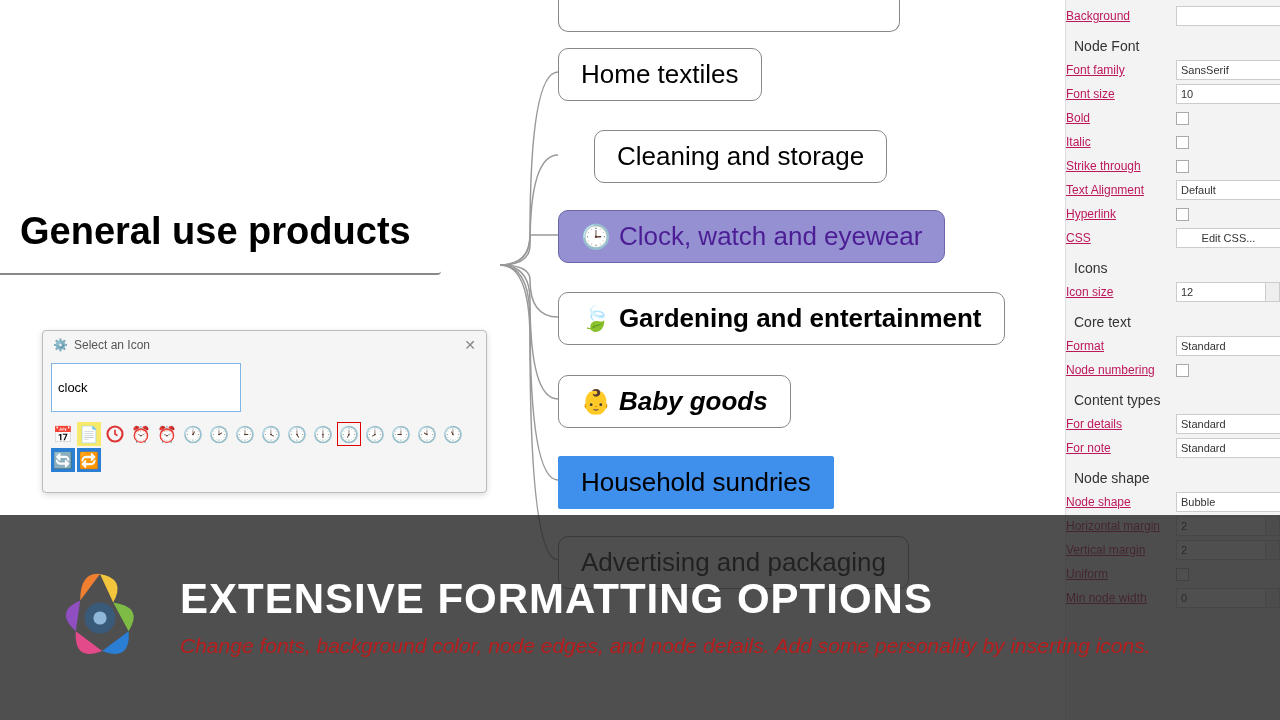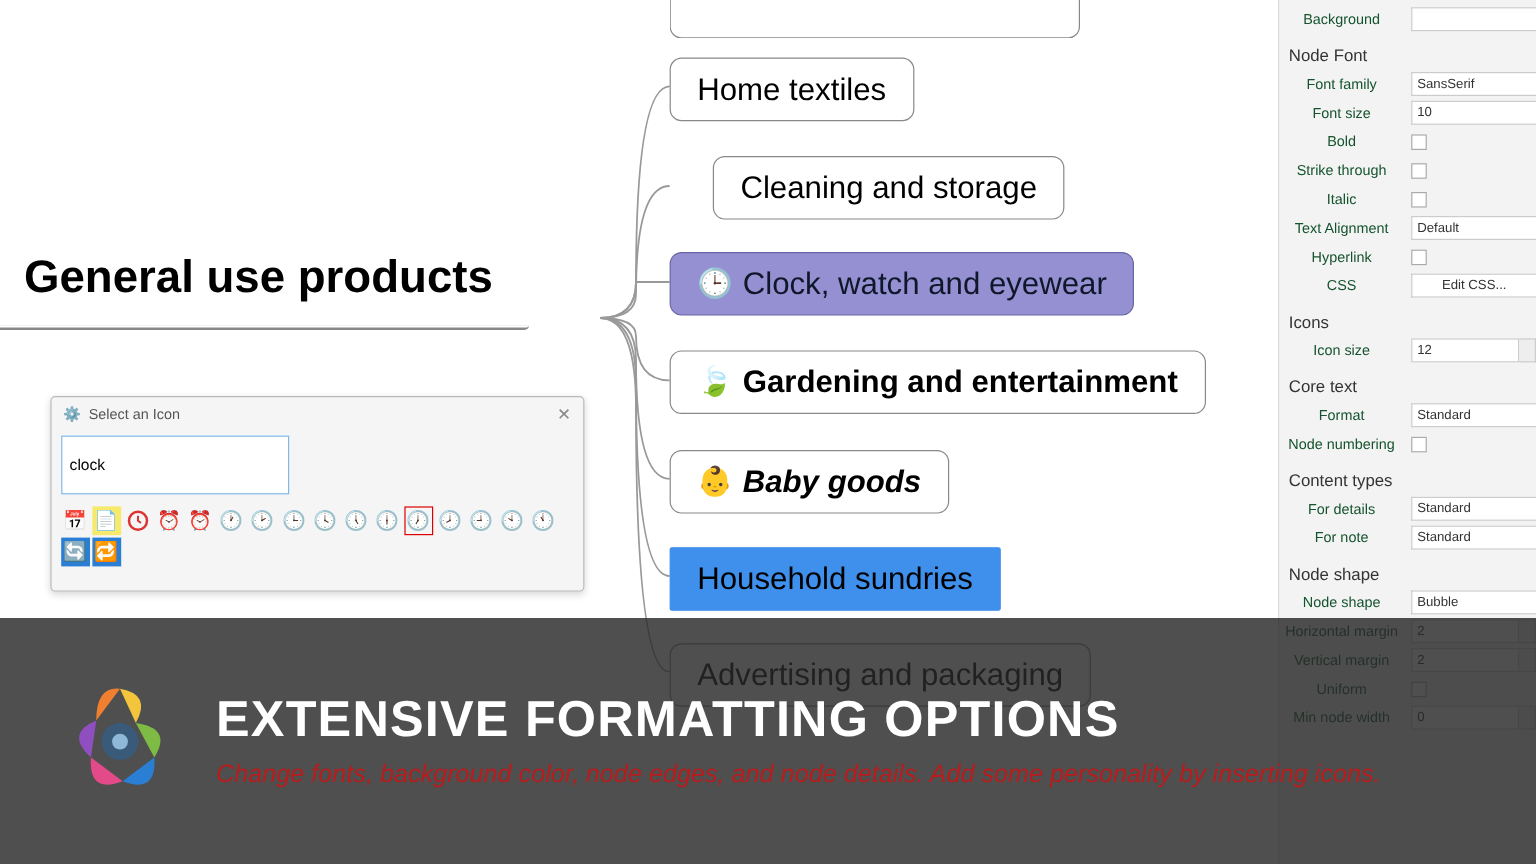--- a/index.html
+++ b/index.html
@@ -11,36 +11,36 @@
 .root-node:after { content: ""; position: absolute; left: -40px; right: -30px; bottom: -22px; height: 2px; border-bottom: 2px solid #888; border-radius: 0 0 20px 20px; }
 
 .node { position: absolute; border: 1.5px solid #888; border-radius: 10px; padding: 10px 22px; background: #fff; display: flex; align-items: center; gap: 8px; }
 .node.cut { top: -10px; padding-top: 0; border-top: none; border-radius: 0 0 10px 10px; }
 .node.purple { background: #9490d1; border-color: #6a66a8; }
 .node.blue { background: #3f8fec; border-color: #3f8fec; border-radius: 2px; }
 .node .label { font-size: 26px; }
 .node.big .label { font-size: 26px; }
 .node.garden .label { font-weight: 800; font-family: Arial Black, Arial, sans-serif; }
 .node.baby .label { font-style: italic; font-weight: bold; }
-.node.clock .label { color: #0f172a; }
+.node.clock .label { color: #4c1d95; }
 
 .icon-emoji { font-size: 24px; }
 
 .icon-dialog { position: absolute; left: 42px; top: 330px; width: 445px; border: 1px solid #bbb; border-radius: 4px; background: #f5f5f5; box-shadow: 0 2px 6px rgba(0,0,0,0.15); }
 .icon-dialog .titlebar { display: flex; align-items: center; padding: 6px 10px; font-size: 12px; color: #555; }
 .icon-dialog .titlebar .close { margin-left: auto; color: #888; cursor: pointer; font-size: 14px; }
 .icon-dialog .search { margin: 4px 8px; padding: 16px 6px; border: 1px solid #7fb8e8; background: #fff; font-size: 13px; }
 .icon-dialog .icon-grid { display: flex; flex-wrap: wrap; gap: 2px; padding: 6px 8px 20px 8px; }
 .small-icon { width: 24px; height: 24px; border: 1px solid transparent; display: flex; align-items: center; justify-content: center; }
 .small-icon.sel { border: 1.5px solid #d00; }
 .clock-svg { width: 20px; height: 20px; }
 
 .panel { position: absolute; right: 0; top: 0; width: 215px; height: 720px; background: #f3f3f3; border-left: 1px solid #ddd; font-size: 12px; color: #333; padding-top: 4px; }
 .panel .row { display: flex; align-items: center; height: 24px; }
-.panel .row .plabel { width: 110px; text-align: center; padding-right: 6px; color: #14532d; }
+.panel .row .plabel { width: 110px; text-align: left; padding-right: 6px; color: #be185d; text-decoration: underline; }
 .panel .row .pval { flex: 1; height: 20px; background: #fff; border: 1px solid #ccc; padding: 2px 4px; font-size: 11px; display: flex; align-items: center; }
 .panel .row .pval.cut { border-right: none; }
 .panel .row .chk { width: 13px; height: 13px; border: 1px solid #aaa; background: #fff; }
 .panel .row .num { width: 60px; text-align: right; }
 .panel .row .spin { width: 14px; height: 20px; border: 1px solid #ccc; border-left: none; background: #eee; }
 .panel h4 { font-size: 14px; font-weight: normal; color: #333; padding: 10px 0 4px 8px; }
 
 .banner { position: absolute; left: 0; bottom: 0; width: 100%; height: 205px; background: rgba(40,40,40,0.82); display: flex; align-items: center; padding: 0 30px; }
 .banner .logo-wrap { width: 140px; display: flex; justify-content: center; }
 .banner .text { flex: 1; padding-left: 10px; color: #fff; }
@@ -156,25 +156,25 @@
       <div class="plabel">Font size</div>
       <div class="pval cut">
         <span>10</span>
       </div>
     </div>
   <div class="row">
       <div class="plabel">Bold</div>
       <div class="chk"></div>
     </div>
   <div class="row">
+      <div class="plabel">Italic</div>
+      <div class="chk"></div>
+    </div>
+  <div class="row">
       <div class="plabel">Strike through</div>
-      <div class="chk"></div>
-    </div>
-  <div class="row">
-      <div class="plabel">Italic</div>
       <div class="chk"></div>
     </div>
   <div class="row">
       <div class="plabel">Text Alignment</div>
       <div class="pval cut">
         <span>Default</span>
       </div>
     </div>
   <div class="row">
       <div class="plabel">Hyperlink</div>

